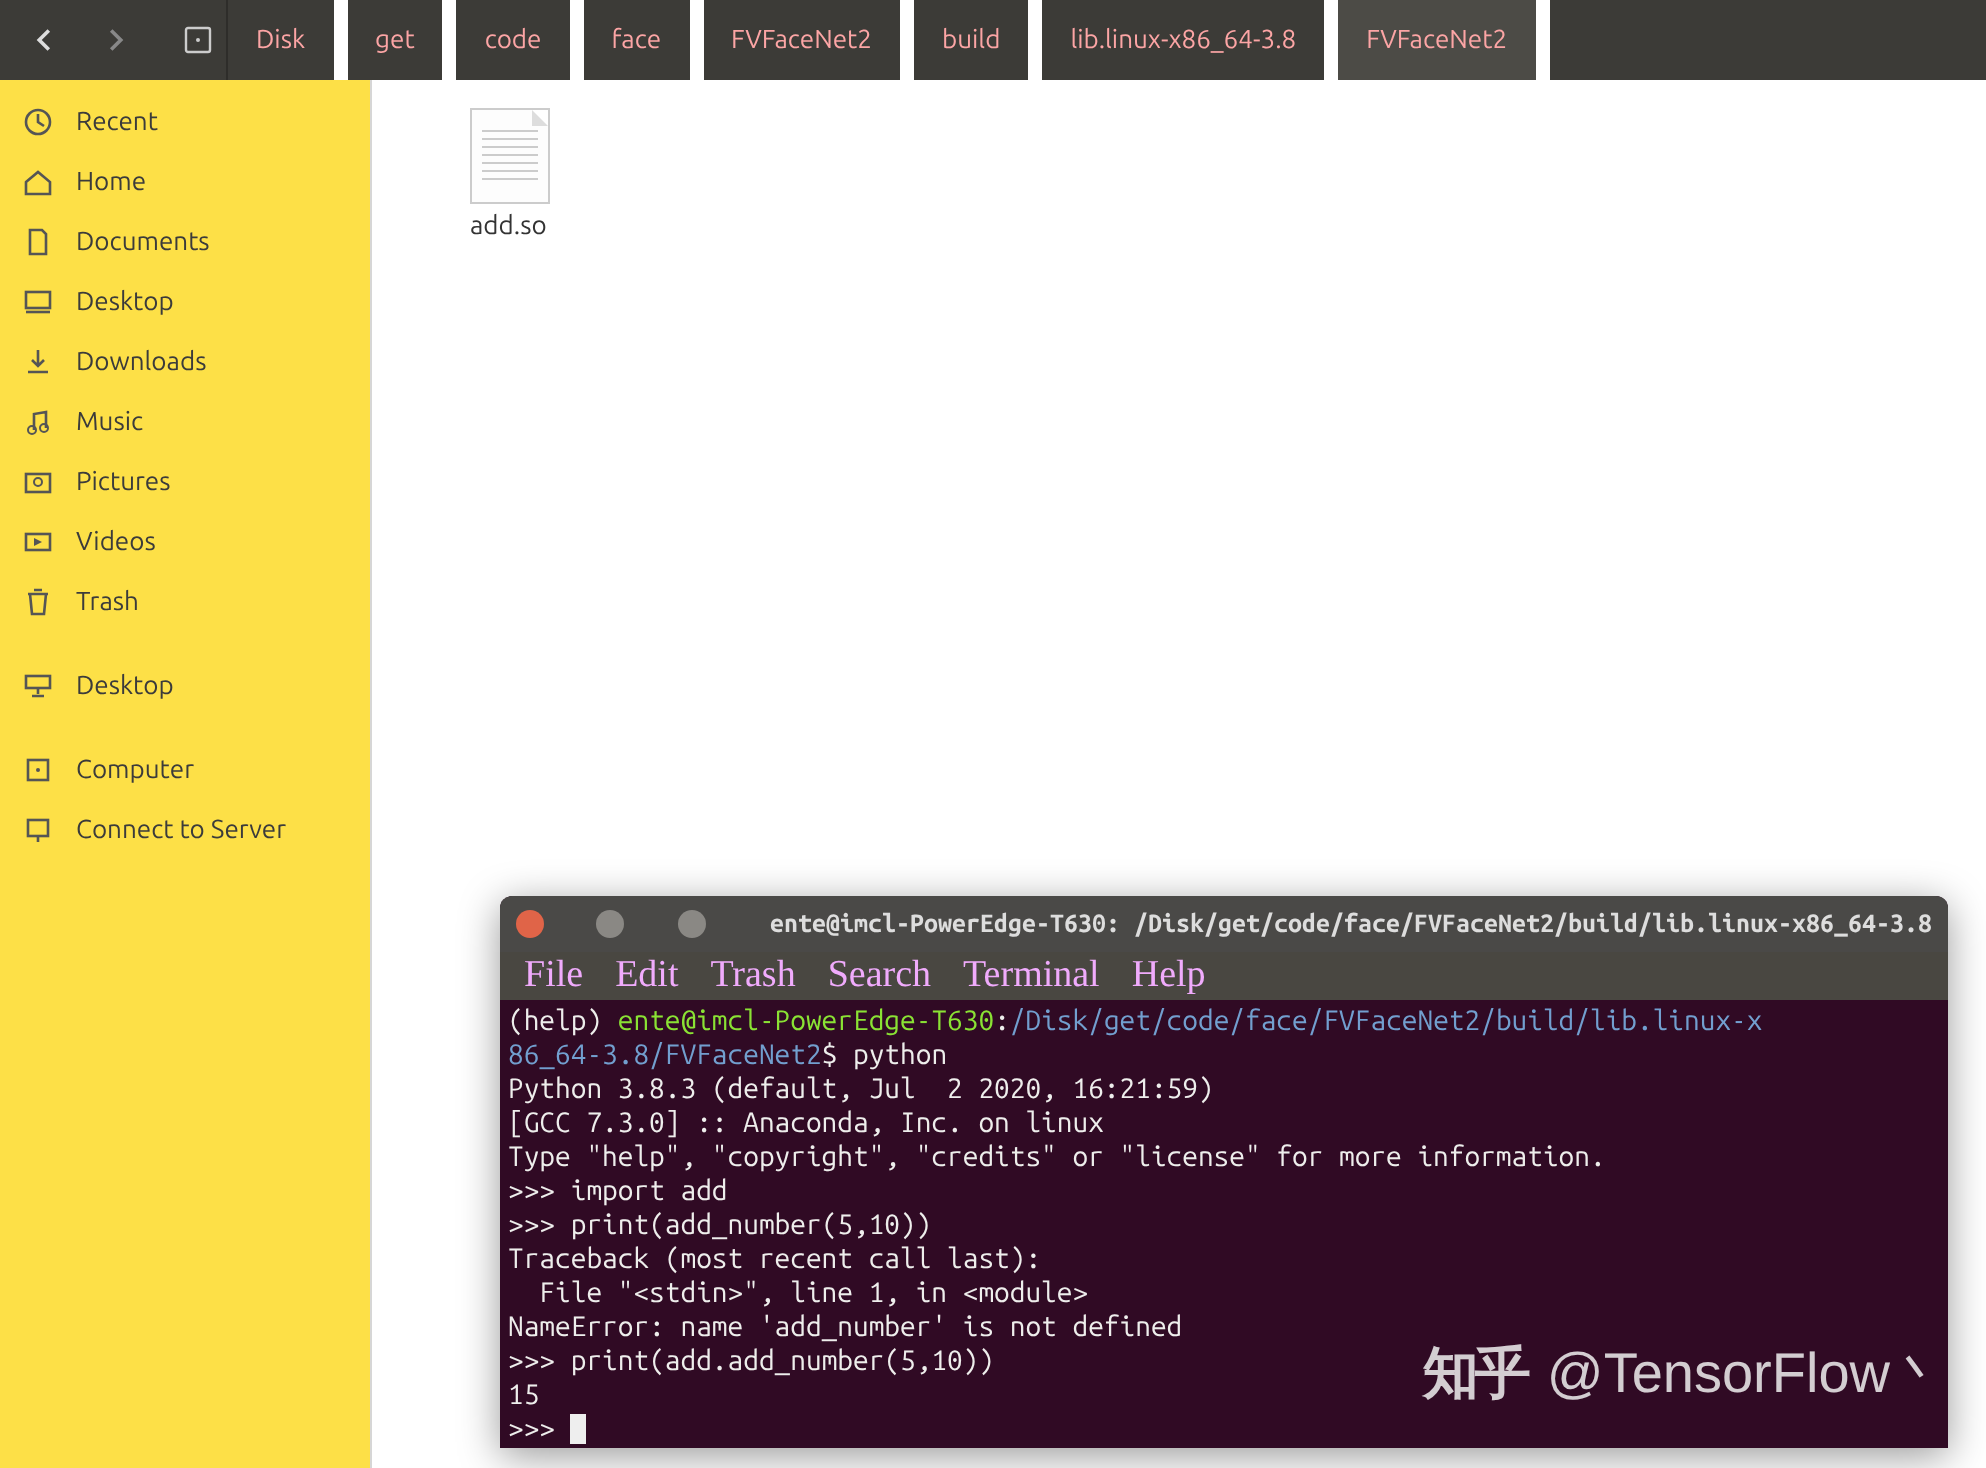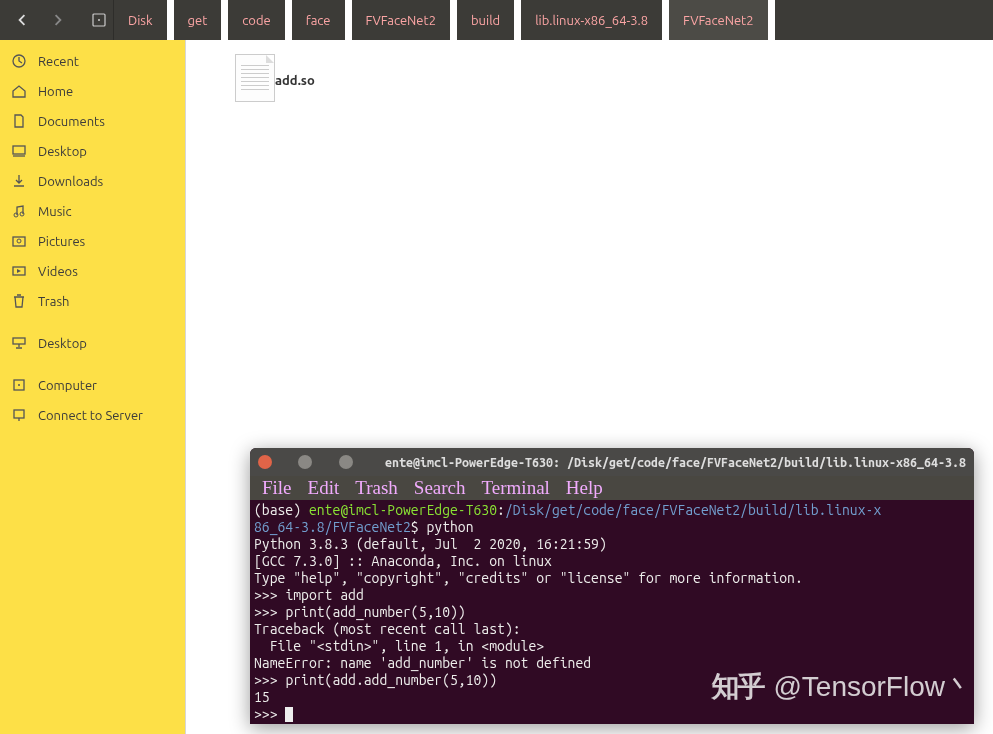--- a/index.html
+++ b/index.html
@@ -89,26 +89,24 @@
       color: #555;
     }
     .content {
       flex: 1;
       position: relative;
       background: #fff;
       padding: 14px;
     }
     .file-item {
       display: flex;
-      flex-direction: row;
-      align-items: center;
+      flex-direction: column;
       width: 90px;
       cursor: pointer;
       margin-left: 35px;
-      font-weight: bold;
     }
     .file-icon {
       width: 40px;
       height: 48px;
       background: #fdfdfd;
       border: 1px solid #ccc;
       position: relative;
       margin-bottom: 4px;
     }
     .file-icon::before {
@@ -392,21 +390,21 @@
     <span class="term-title-text">ente@imcl-PowerEdge-T630: /Disk/get/code/face/FVFaceNet2/build/lib.linux-x86_64-3.8</span>
   </div>
   <div class="term-menu">
     <span class="term-menu-item">File</span>
     <span class="term-menu-item">Edit</span>
     <span class="term-menu-item">Trash</span>
     <span class="term-menu-item">Search</span>
     <span class="term-menu-item">Terminal</span>
     <span class="term-menu-item">Help</span>
   </div>
-  <div class="term-body"><span class="c-white">(base) </span><span class="c-green">ente@imcl-PowerEdge-T630</span><span class="c-white">:</span><span class="c-blue">/Disk/get/code/face/FVFaceNet2/build/lib.linux-x</span>
+  <div class="term-body"><span class="c-white">(help) </span><span class="c-green">ente@imcl-PowerEdge-T630</span><span class="c-white">:</span><span class="c-blue">/Disk/get/code/face/FVFaceNet2/build/lib.linux-x</span>
 <span class="c-blue">86_64-3.8/FVFaceNet2</span><span class="c-white">$ </span><span class="c-white">python</span>
 <span class="c-white">Python 3.8.3 (default, Jul  2 2020, 16:21:59)</span>
 <span class="c-white">[GCC 7.3.0] :: Anaconda, Inc. on linux</span>
 <span class="c-white">Type "help", "copyright", "credits" or "license" for more information.</span>
 <span class="c-white">&gt;&gt;&gt; </span><span class="c-white">import add</span>
 <span class="c-white">&gt;&gt;&gt; </span><span class="c-white">print(add_number(5,10))</span>
 <span class="c-white">Traceback (most recent call last):</span>
 <span class="c-white">  File "&lt;stdin&gt;", line 1, in &lt;module&gt;</span>
 <span class="c-white">NameError: name 'add_number' is not defined</span>
 <span class="c-white">&gt;&gt;&gt; </span><span class="c-white">print(add.add_number(5,10))</span>

